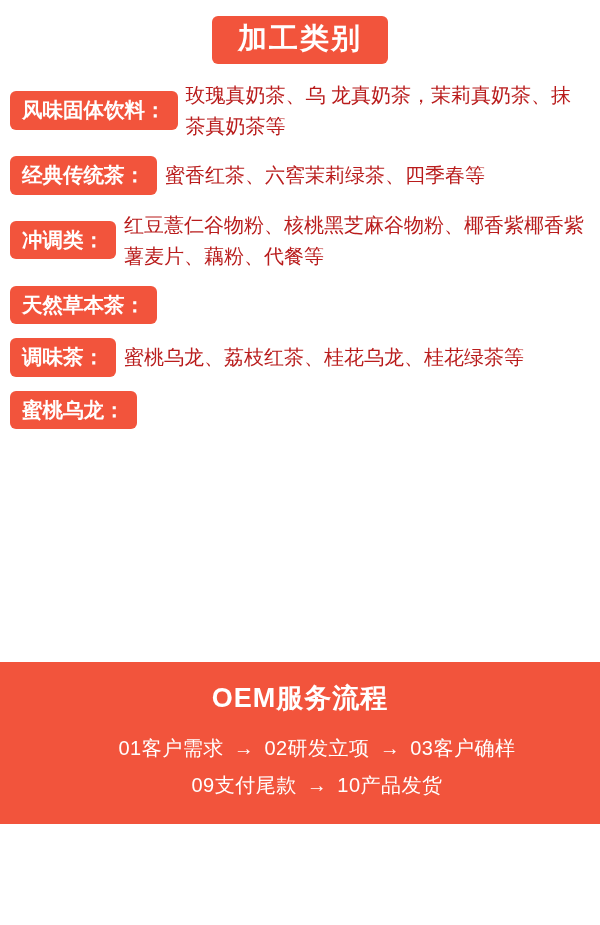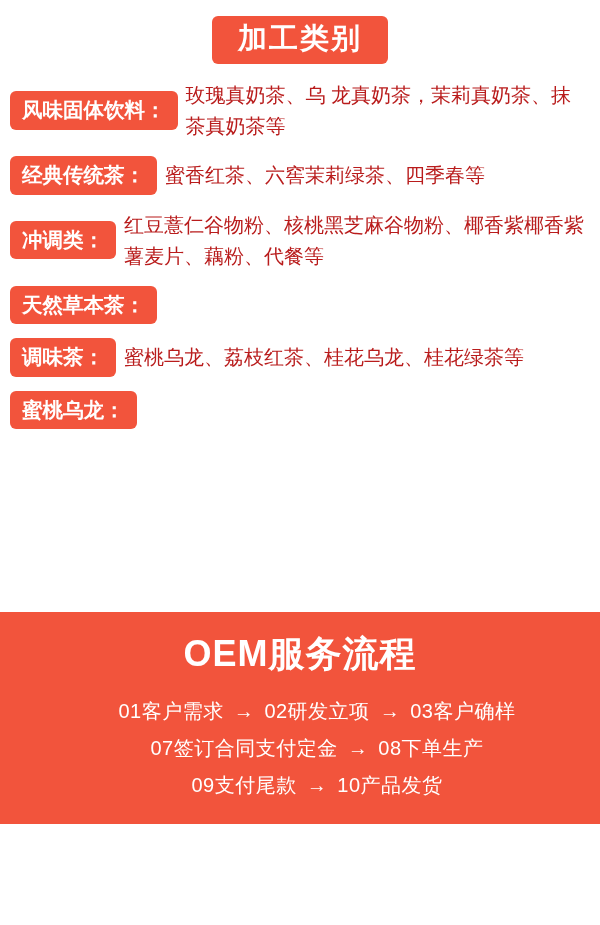--- a/index.html
+++ b/index.html
@@ -73,21 +73,21 @@
     position: absolute;
     left: 0;
     right: 0;
     bottom: 0;
     background: #f2543c;
     color: #ffffff;
     padding: 18px 0 20px 0;
     text-align: center;
   }
   .oem-title {
-    font-size: 36px;
+    font-size: 27px;
     font-weight: bold;
     letter-spacing: 1px;
     margin-bottom: 14px;
   }
   .oem-line {
     font-size: 20px;
     line-height: 1.85;
     letter-spacing: 0.5px;
     padding-left: 34px;
   }
@@ -140,25 +140,20 @@
     <div class="oem-title">OEM服务流程</div>
     <div class="oem-lines">
       <div class="oem-line">
         <span>01客户需求</span>
         <span class="arrow">→</span>
         <span>02研发立项</span>
         <span class="arrow">→</span>
         <span>03客户确样</span>
       </div>
       <div class="oem-line">
-        <span>07签订合同支付定金</span>
-        <span class="arrow">→</span>
-        <span>08下单生产</span>
-      </div>
-      <div class="oem-line">
         <span>09支付尾款</span>
         <span class="arrow">→</span>
         <span>10产品发货</span>
       </div>
     </div>
   </div>
 
 </div>
 
 </body></html>

